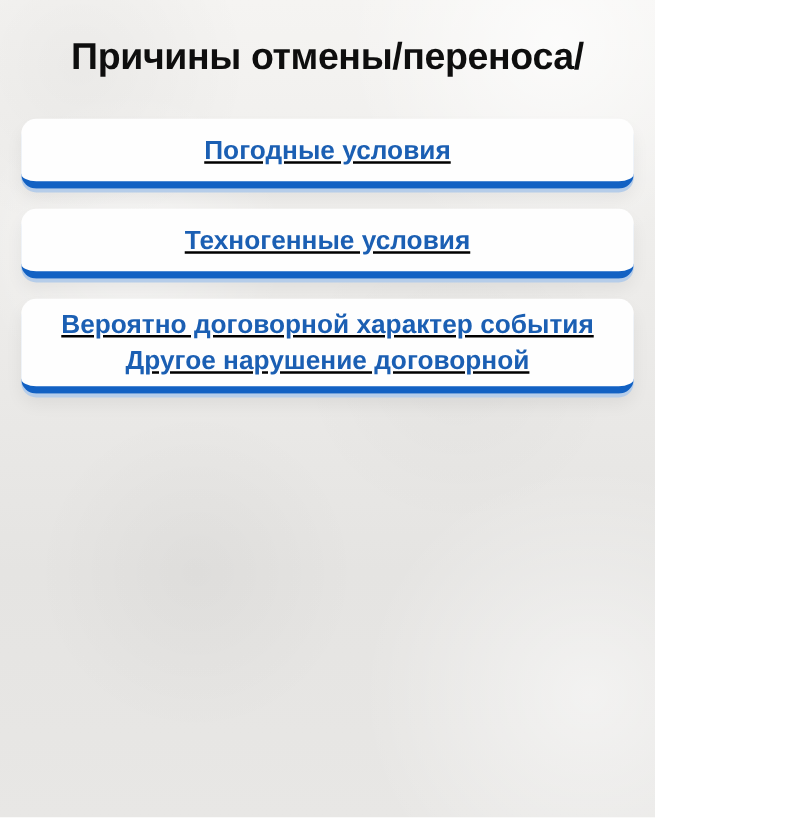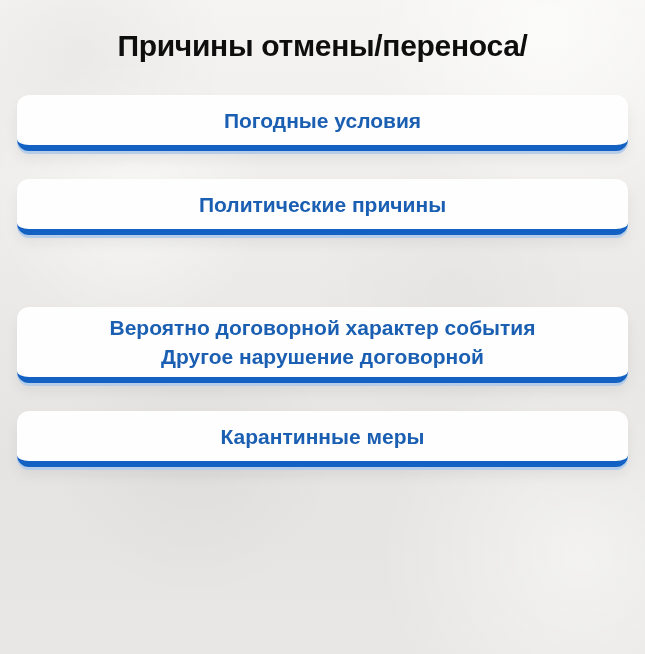--- a/index.html
+++ b/index.html
@@ -7,21 +7,21 @@
     padding: 0;
   }
   body {
     width: 645px;
     height: 654px;
     font-family: "Liberation Sans", sans-serif;
     overflow: hidden;
   }
   .page {
     position: relative;
-    width: 645px;
+    width: 524px;
     height: 654px;
     box-sizing: border-box;
     
     background:
       radial-gradient(circle at 12% 8%, rgba(0,0,0,0.035), transparent 18%),
       radial-gradient(circle at 85% 5%, rgba(255,255,255,0.7), transparent 22%),
       radial-gradient(circle at 20% 30%, rgba(255,255,255,0.55), transparent 20%),
       radial-gradient(circle at 70% 45%, rgba(0,0,0,0.025), transparent 25%),
       radial-gradient(circle at 30% 70%, rgba(0,0,0,0.03), transparent 22%),
       radial-gradient(circle at 90% 85%, rgba(255,255,255,0.5), transparent 25%),
@@ -34,21 +34,22 @@
     line-height: 40px;
     font-weight: 800;
     letter-spacing: -0.3px;
     color: #0e0e0e;
   }
   .cards {
     margin-top: 29px;
     padding: 0 17px;
     display: flex;
     flex-direction: column;
-    gap: 28px;
+    gap: 16px;
+    text-decoration: underline;
   }
   .card {
     background: #fefefe;
     border-radius: 12px;
     border-bottom: 6px solid #1261c3;
     box-shadow:
       0 3px 0 0 #b6cde9,
       0 8px 14px rgba(0,0,0,0.06);
     min-height: 56px;
     display: flex;
@@ -60,48 +61,44 @@
     box-sizing: border-box;
   }
   .card-label {
     color: #1b5fb3;
     font-size: 21px;
     font-weight: 700;
     line-height: 29px;
   }
   .card.two-line {
     min-height: 76px;
-    margin-top: 44px;
   }
 </style>
 </head>
 <body>
 
 <div class="page">
 
   <div class="title">
     <span>Причины отмены/переноса/</span><br>
   </div>
 
   <div class="cards">
 
     <div class="card">
       <span class="card-label">Погодные условия</span>
     </div>
 
     <div class="card">
-      <span class="card-label">Политические причины</span>
+      <span class="card-label">Техногенные условия</span>
     </div>
 
 
 
     <div class="card two-line">
       <span class="card-label">Вероятно договорной характер события</span>
       <span class="card-label">Другое нарушение договорной</span>
     </div>
 
-    <div class="card">
-      <span class="card-label">Карантинные меры</span>
-    </div>
 
   </div>
 
 </div>
 
 </body></html>

